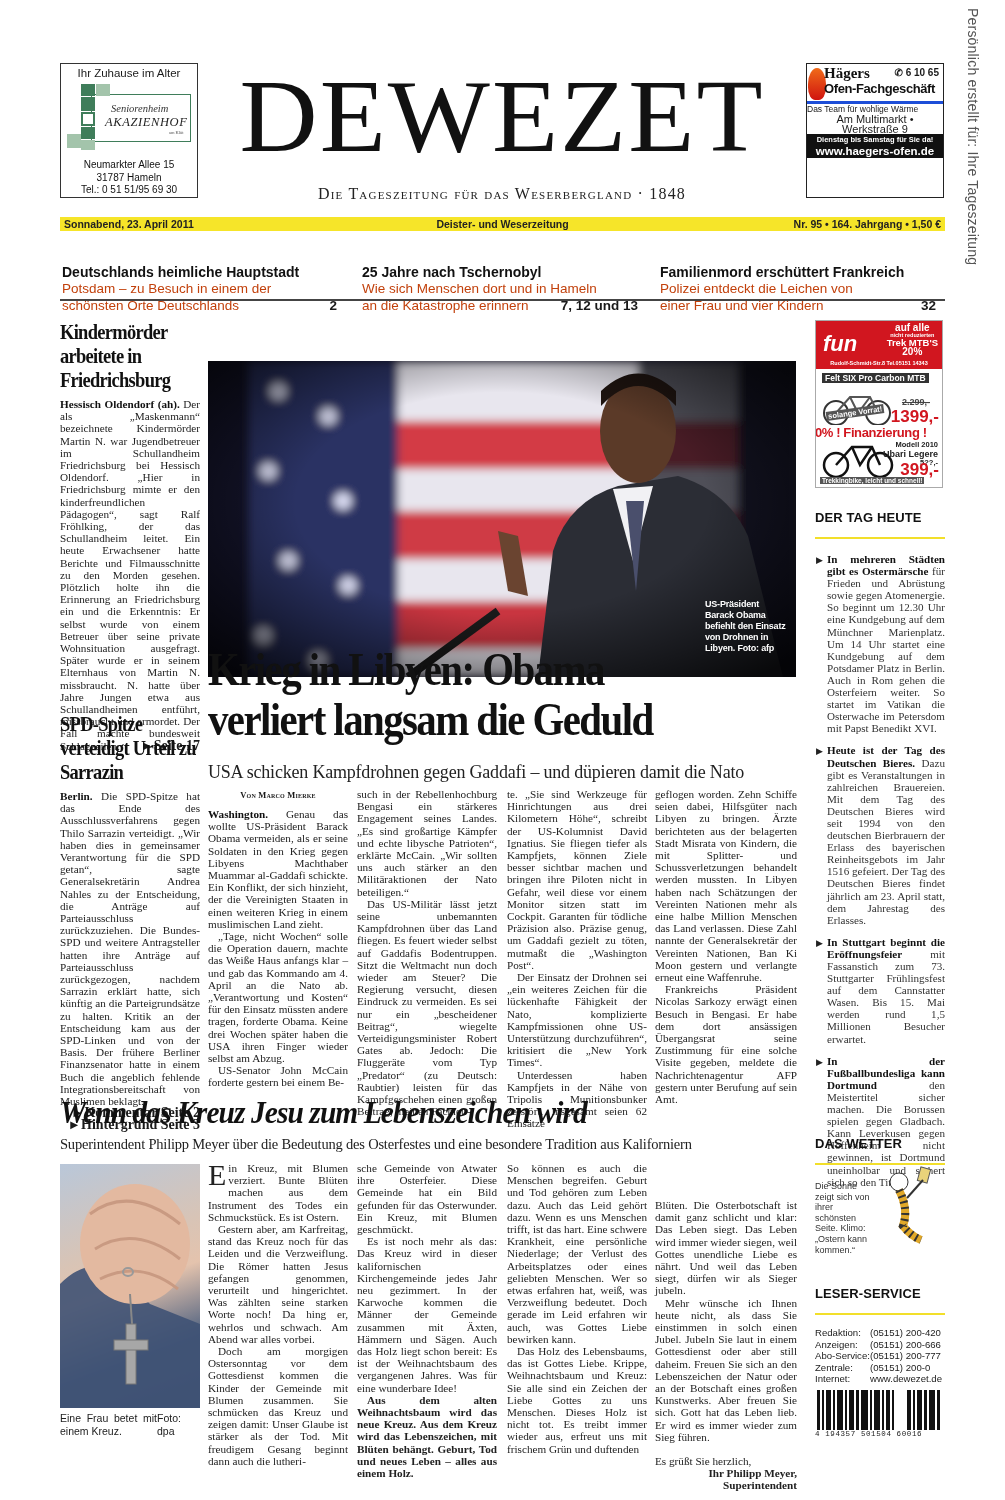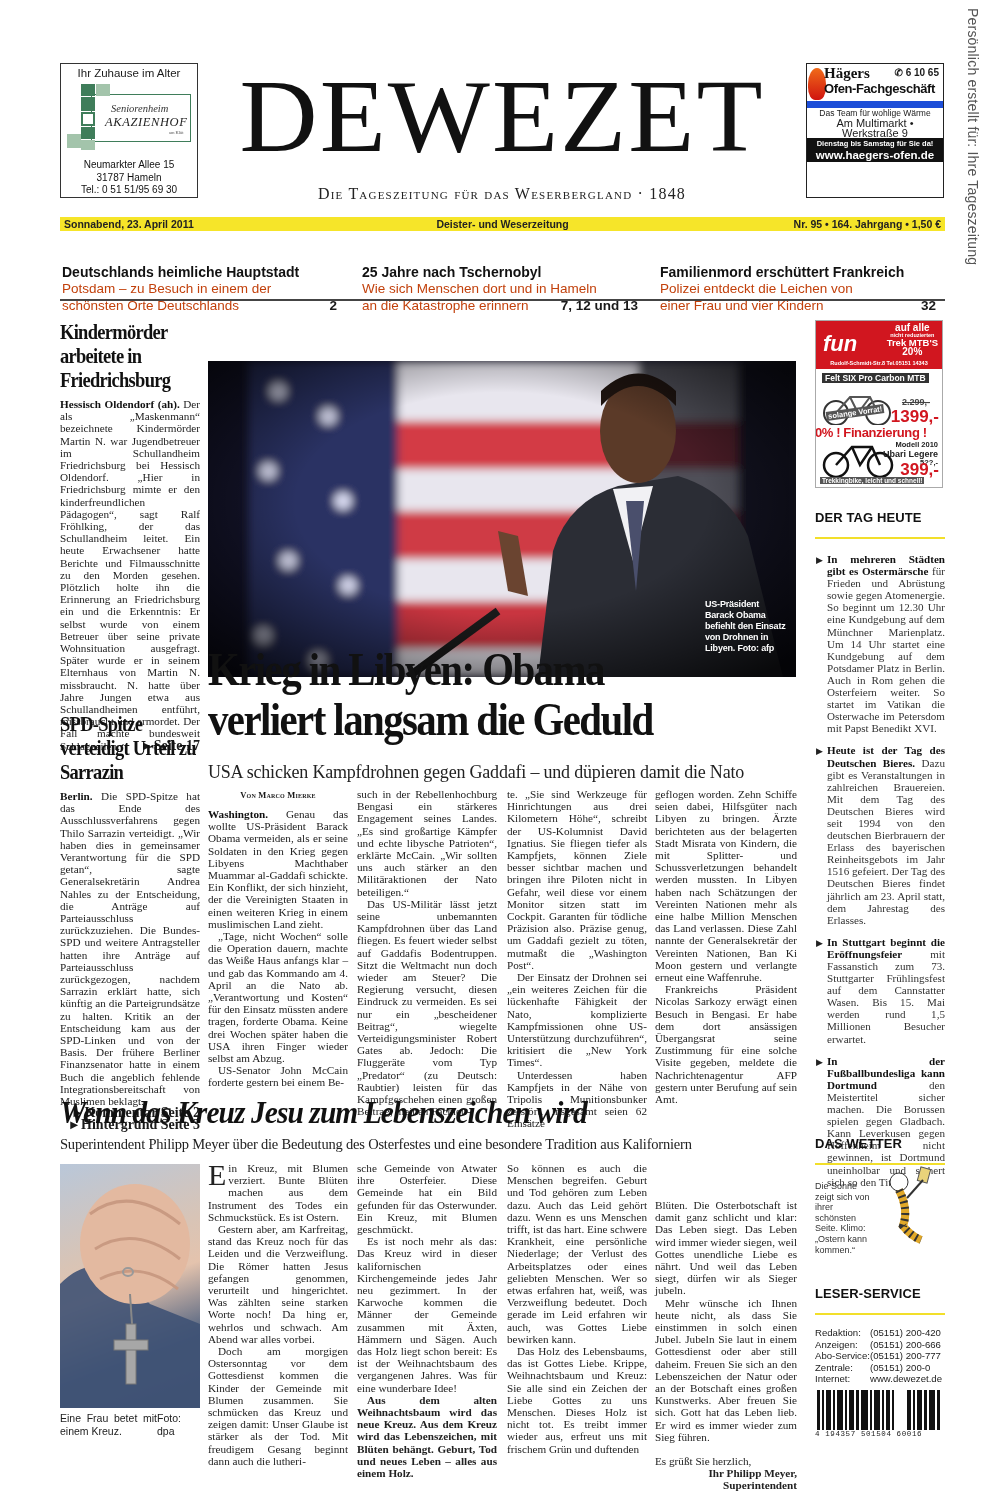--- a/index.html
+++ b/index.html
@@ -28,21 +28,21 @@
   .masthead .logo { font-family: "Liberation Serif", serif; font-size: 104px; line-height: 96px; letter-spacing: 2px; color: #111; transform: scaleX(1.04); transform-origin: center; }
   .tagline { left: 212px; top: 185px; width: 580px; text-align: center; font-size: 16px; letter-spacing: 1.2px; color: #222; font-variant: small-caps; }
 
   
   .ad-hager { left: 806px; top: 63px; width: 138px; height: 135px; border: 1px solid #222; background: #fff; }
   .ad-hager .top { position: relative; height: 37px; }
   .ad-hager .flame { position: absolute; left: 1px; top: 4px; width: 18px; height: 32px; background: linear-gradient(180deg,#f06b1a,#d0140f); border-radius: 50% 50% 40% 40%; }
   .ad-hager .brand { position: absolute; left: 17px; top: 1px; font-family: "Liberation Serif", serif; font-weight: bold; font-size: 15px; color: #111; }
   .ad-hager .phone { position: absolute; right: 4px; top: 3px; font-family: "Liberation Sans", sans-serif; font-weight: bold; font-size: 10px; }
   .ad-hager .fach { position: absolute; left: 17px; top: 17px; font-family: "Liberation Sans", sans-serif; font-weight: bold; font-size: 13px; letter-spacing: -0.4px; color: #111; }
-  .ad-hager .l1 { font-family: "Liberation Sans", sans-serif; font-size: 8.5px; text-align: center; border-top: 7px solid #1d4ed8; line-height: 10px; }
+  .ad-hager .l1 { font-family: "Liberation Sans", sans-serif; font-size: 8.5px; border-top: 3px solid #1d4ed8; line-height: 10px; }
   .ad-hager .l2 { font-family: "Liberation Sans", sans-serif; font-size: 11px; text-align: center; line-height: 10px; }
   .ad-hager .red { background: #d91d22; color: #fff; text-align: center; font-family: "Liberation Sans", sans-serif; font-weight: bold; padding: 2px 0 1px; }
   .ad-hager .red .a { font-size: 8px; line-height: 9px; }
   .ad-hager .red .b { font-size: 14.5px; line-height: 17px; letter-spacing: -0.2px; }
   .ad-hager .red .c { font-size: 6.5px; line-height: 8px; }
   .ad-hager .black { background: #111; color: #fff; text-align: center; font-family: "Liberation Sans", sans-serif; font-weight: bold; }
   .ad-hager .black .a { font-size: 7.5px; line-height: 9px; padding-top: 1px; }
   .ad-hager .black .b { font-size: 11.5px; line-height: 14px; }
 
   

